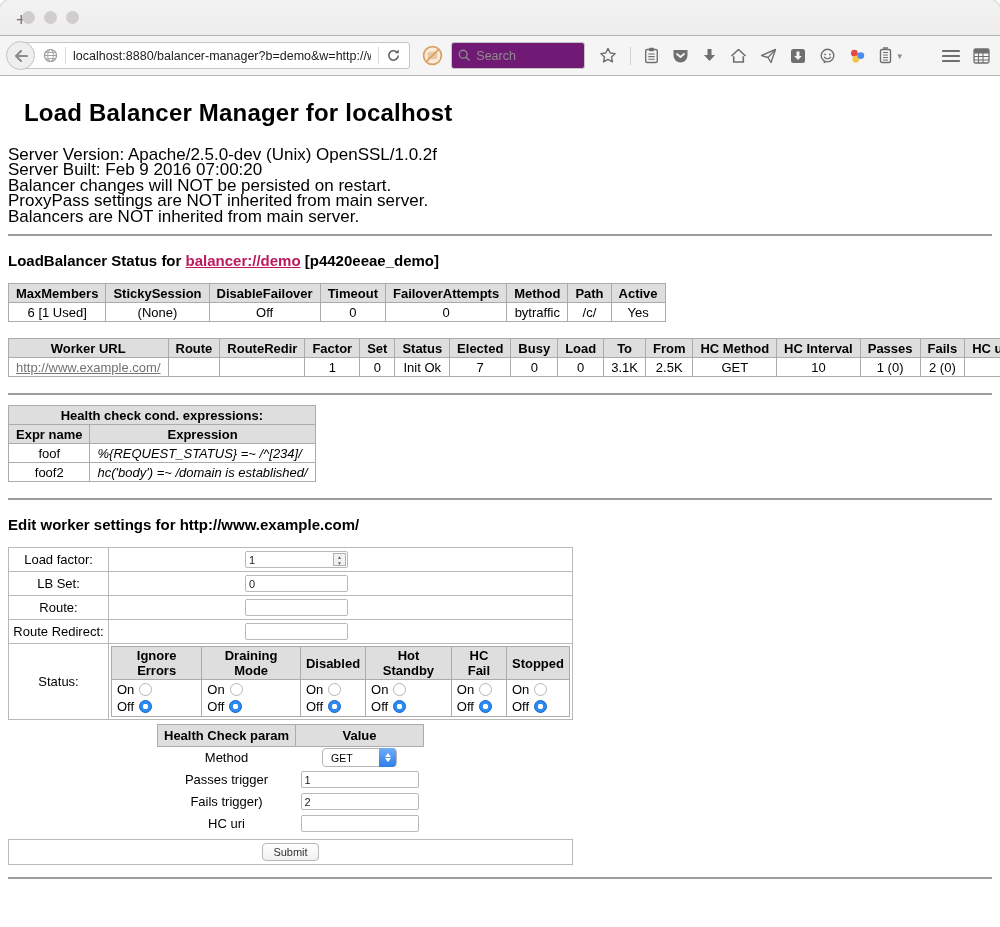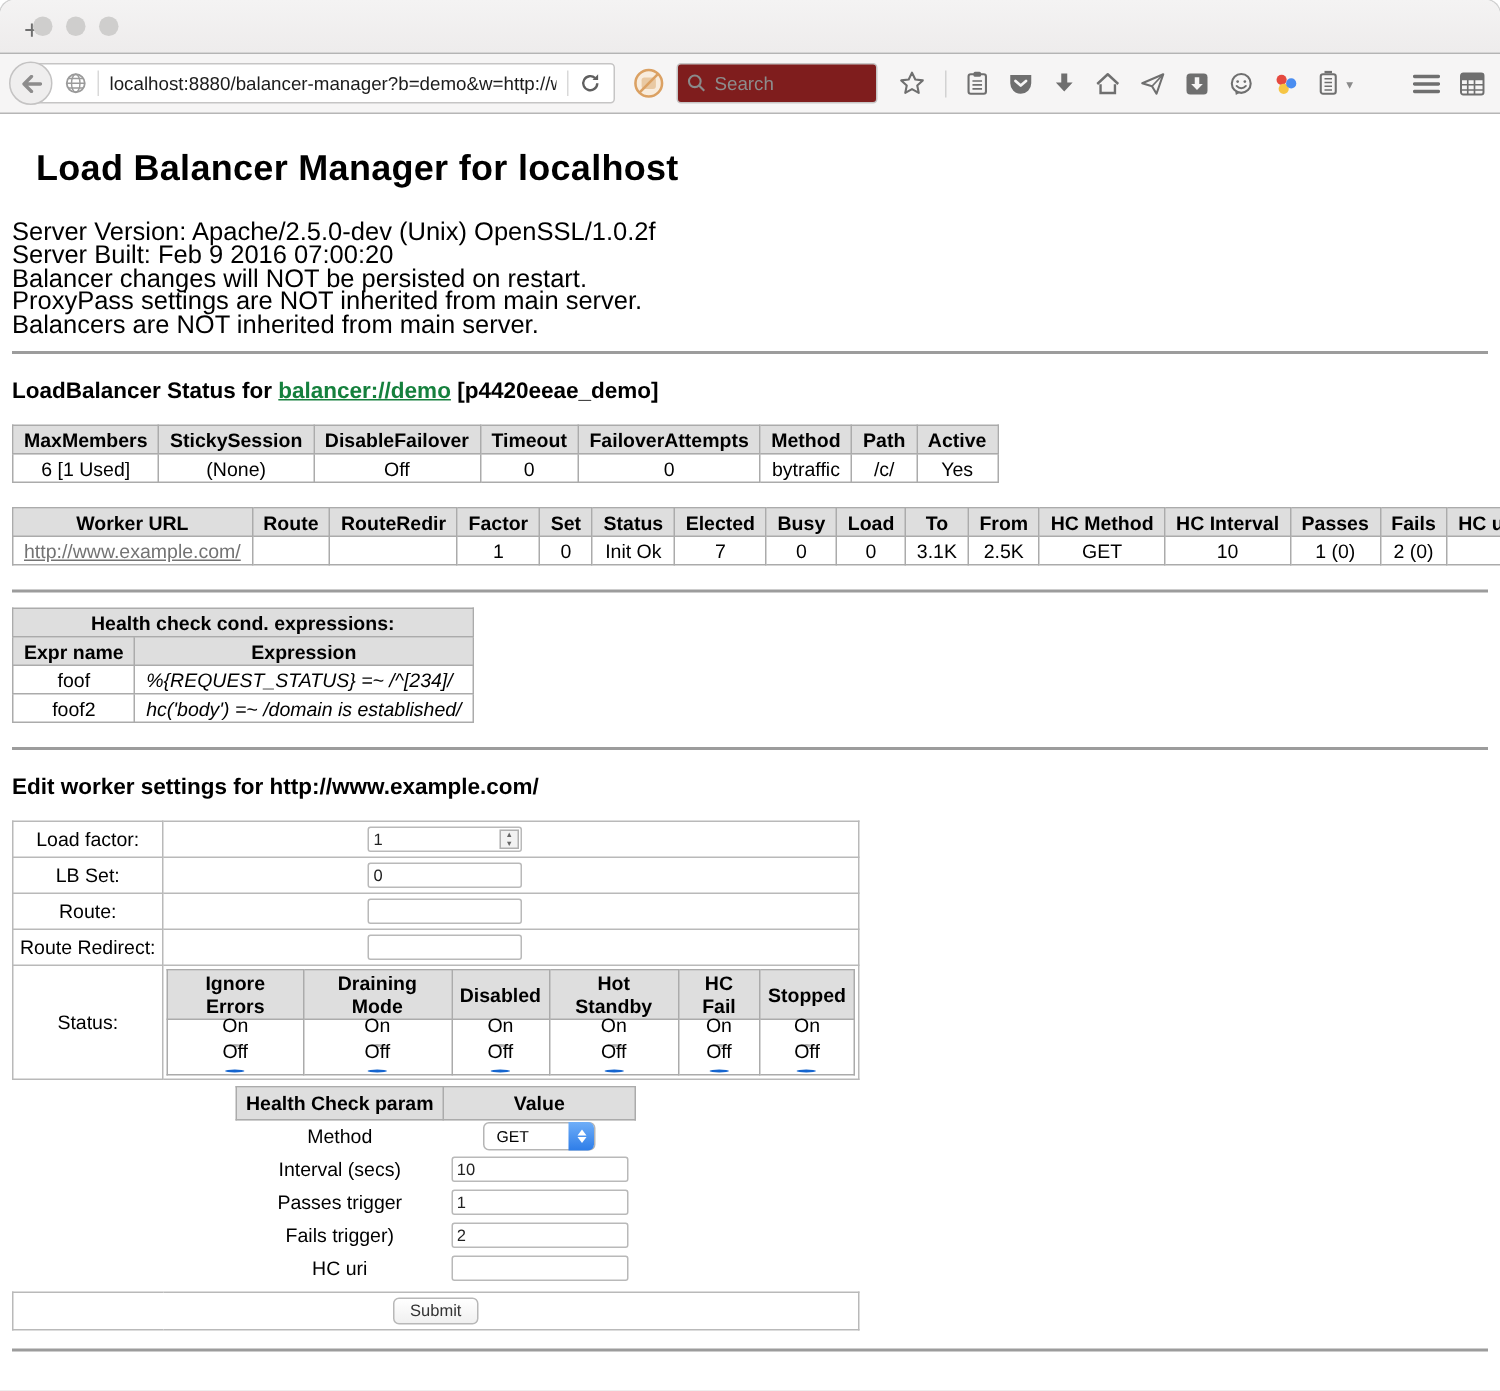--- a/index.html
+++ b/index.html
@@ -25,35 +25,35 @@
   .navbar { height:40px; background:#f6f5f5; border-bottom:1px solid #b6b6b6;
             display:flex; align-items:center; padding:0 10px 0 6px; }
   .backbtn { width:29px; height:29px; border-radius:50%; background:#efeeee; border:1px solid #c4c3c3;
              display:flex; align-items:center; justify-content:center; margin-right:-15px; z-index:2; }
   .urlbar { height:27px; width:402px; background:#fff; border:1px solid #c6c5c5; border-radius:3px;
             display:flex; align-items:center; padding-left:22px; font-size:12.5px; color:#1c1c1c; overflow:hidden; }
   .url-sep { width:1px; height:17px; background:#d9d9d9; margin:0 7px; flex:none; }
   .url-text { white-space:nowrap; flex:1 1 auto; overflow:hidden; }
   .icon { flex:none; display:inline-flex; align-items:center; justify-content:center; }
   .blocker { margin:0 8px 0 12px; }
-  .searchbar { height:27px; width:138px; background:#7f1d1d; border:1px solid #c6c5c5; border-radius:3px;
+  .searchbar { height:27px; width:138px; background:#701a75; border:1px solid #c6c5c5; border-radius:3px;
                display:flex; align-items:center; padding:0 6px; gap:5px; margin-right:14px; }
   .search-ph { font-size:12.5px; color:#8d8d8d; }
   .tool-icons { display:flex; align-items:center; gap:13px; }
   .vsep { width:1px; height:18px; background:#d2d2d2; }
   .caret { font-size:9px; color:#8a8a8a; margin-left:-8px; }
   .gap { width:14px; }
 
   
   .content { padding:0 8px; background:#fff; height:850px; overflow:hidden; color:#000; }
   h1 { font-size:24px; font-weight:bold; margin:23px 16px 20px; letter-spacing:.2px; }
   .server-info div { font-size:17px; line-height:15.4px; }
   hr { border:none; border-top:2px solid #9c9c9c; margin:10px 0; }
   h3 { font-size:15px; font-weight:bold; margin:16px 0 14px; }
-  h3 a { color:#15803d; }
+  h3 a { color:#be185d; }
 
   table.t { border-collapse:collapse; font-size:13px; margin-bottom:16px; }
   table.t th, table.t td { border:1px solid #ababab; padding:1px 7px; height:19px; text-align:center; white-space:nowrap; }
   table.t th { background:#dedede; font-weight:bold; }
   table.t td a { color:#737373; }
   .worker { width:960px; }
   .worker td:first-child { text-align:left; }
   .expr-t td.expr-val { text-align:left;font-style:italic; }
   .expr-t { margin-top:6px; }
 
@@ -65,21 +65,21 @@
   input.txt { width:103px; height:17px; border:1px solid #b9b9b9; border-radius:2px; font-size:11px;
               font-family:"Liberation Sans",sans-serif; padding:0 3px; color:#222; }
   .numwrap { position:relative; display:inline-block; }
   .numwrap input { width:103px; }
   .spinner { position:absolute; right:2px; top:2px; width:13px; height:13px; border:1px solid #b0b0b0;
              background:#f2f2f2; font-size:5px; color:#666; line-height:6px; text-align:center; }
 
   table.inner { border-collapse:collapse; font-size:13px; width:100%; }
   table.inner th, table.inner td { border:1px solid #ababab; padding:1px 5px; height:19px; text-align:center; }
   table.inner th { background:#dedede; }
-  .radio-line { display:flex; align-items:center; justify-content:flex-end; gap:5px; height:17px;flex-direction:column; }
+  .radio-line { display:flex; align-items:center; justify-content:flex-start; gap:5px; height:17px; }
   .radio { width:13px; height:13px; border-radius:50%; display:inline-block; }
   .radio.off { background:#fff; border:1px solid #b5b5b5; }
   .radio.on  { border:1px solid #1565cf; background:radial-gradient(circle, #fff 0 2.5px, #2b8bf2 3px); }
 
   .hc-wrap td { border:none !important; }
   table.hct { border-collapse:collapse; font-size:13px; margin:2px auto; width:267px; }
   table.hct th, table.hct td { border:1px solid #ababab; padding:1px 5px; height:22px; text-align:center; }
   table.hct th { background:#dedede; }
   .hc-param { width:140px; }
   .hct input.txt { width:118px; }
@@ -461,24 +461,20 @@
                 <span class="select sel-method">
                         <span class="sel-text">GET</span>
                         <span class="stepper">
                           <i class="up"></i>
                           <i class="dn"></i>
                         </span>
                       </span>
               </td>
             </tr>
             <tr>
-              <td>Interval (secs)</td>
-              <td><input class="txt" type="text" value="10" style=""></td>
-            </tr>
-            <tr>
               <td>Passes trigger</td>
               <td><input class="txt" type="text" value="1" style=""></td>
             </tr>
             <tr>
               <td>Fails trigger)</td>
               <td><input class="txt" type="text" value="2" style=""></td>
             </tr>
             <tr>
               <td>HC uri</td>
               <td><input class="txt" type="text" value="" style=""></td>

